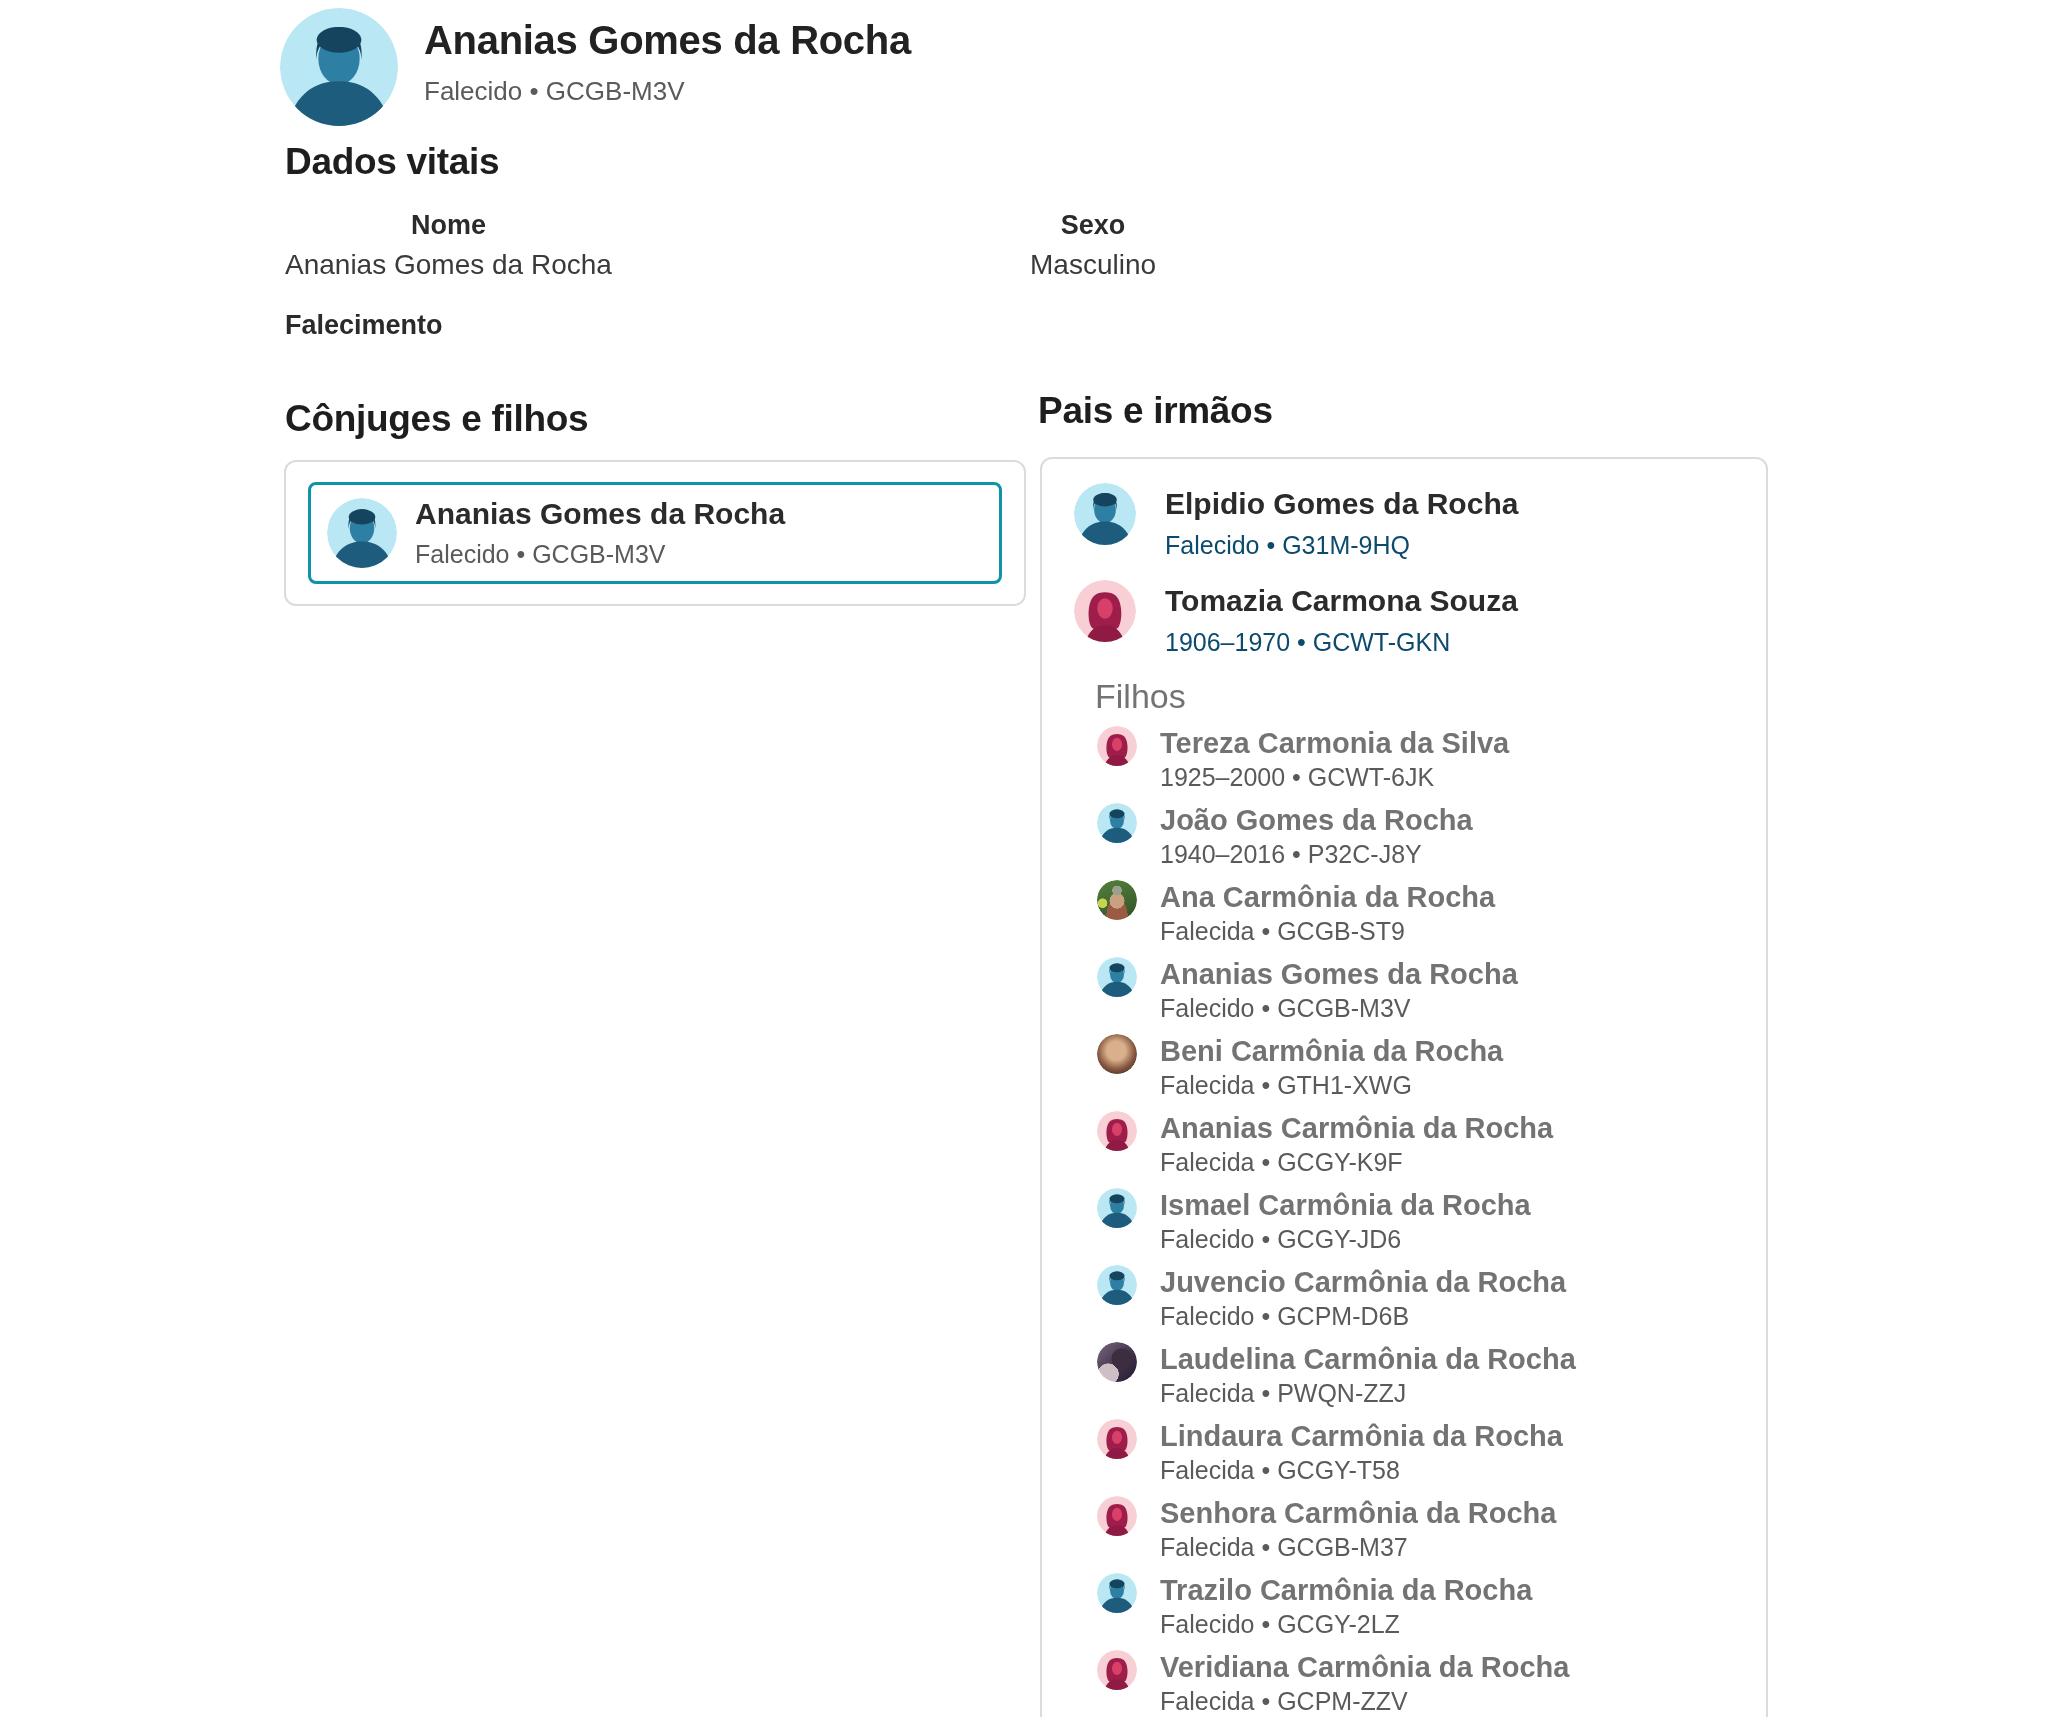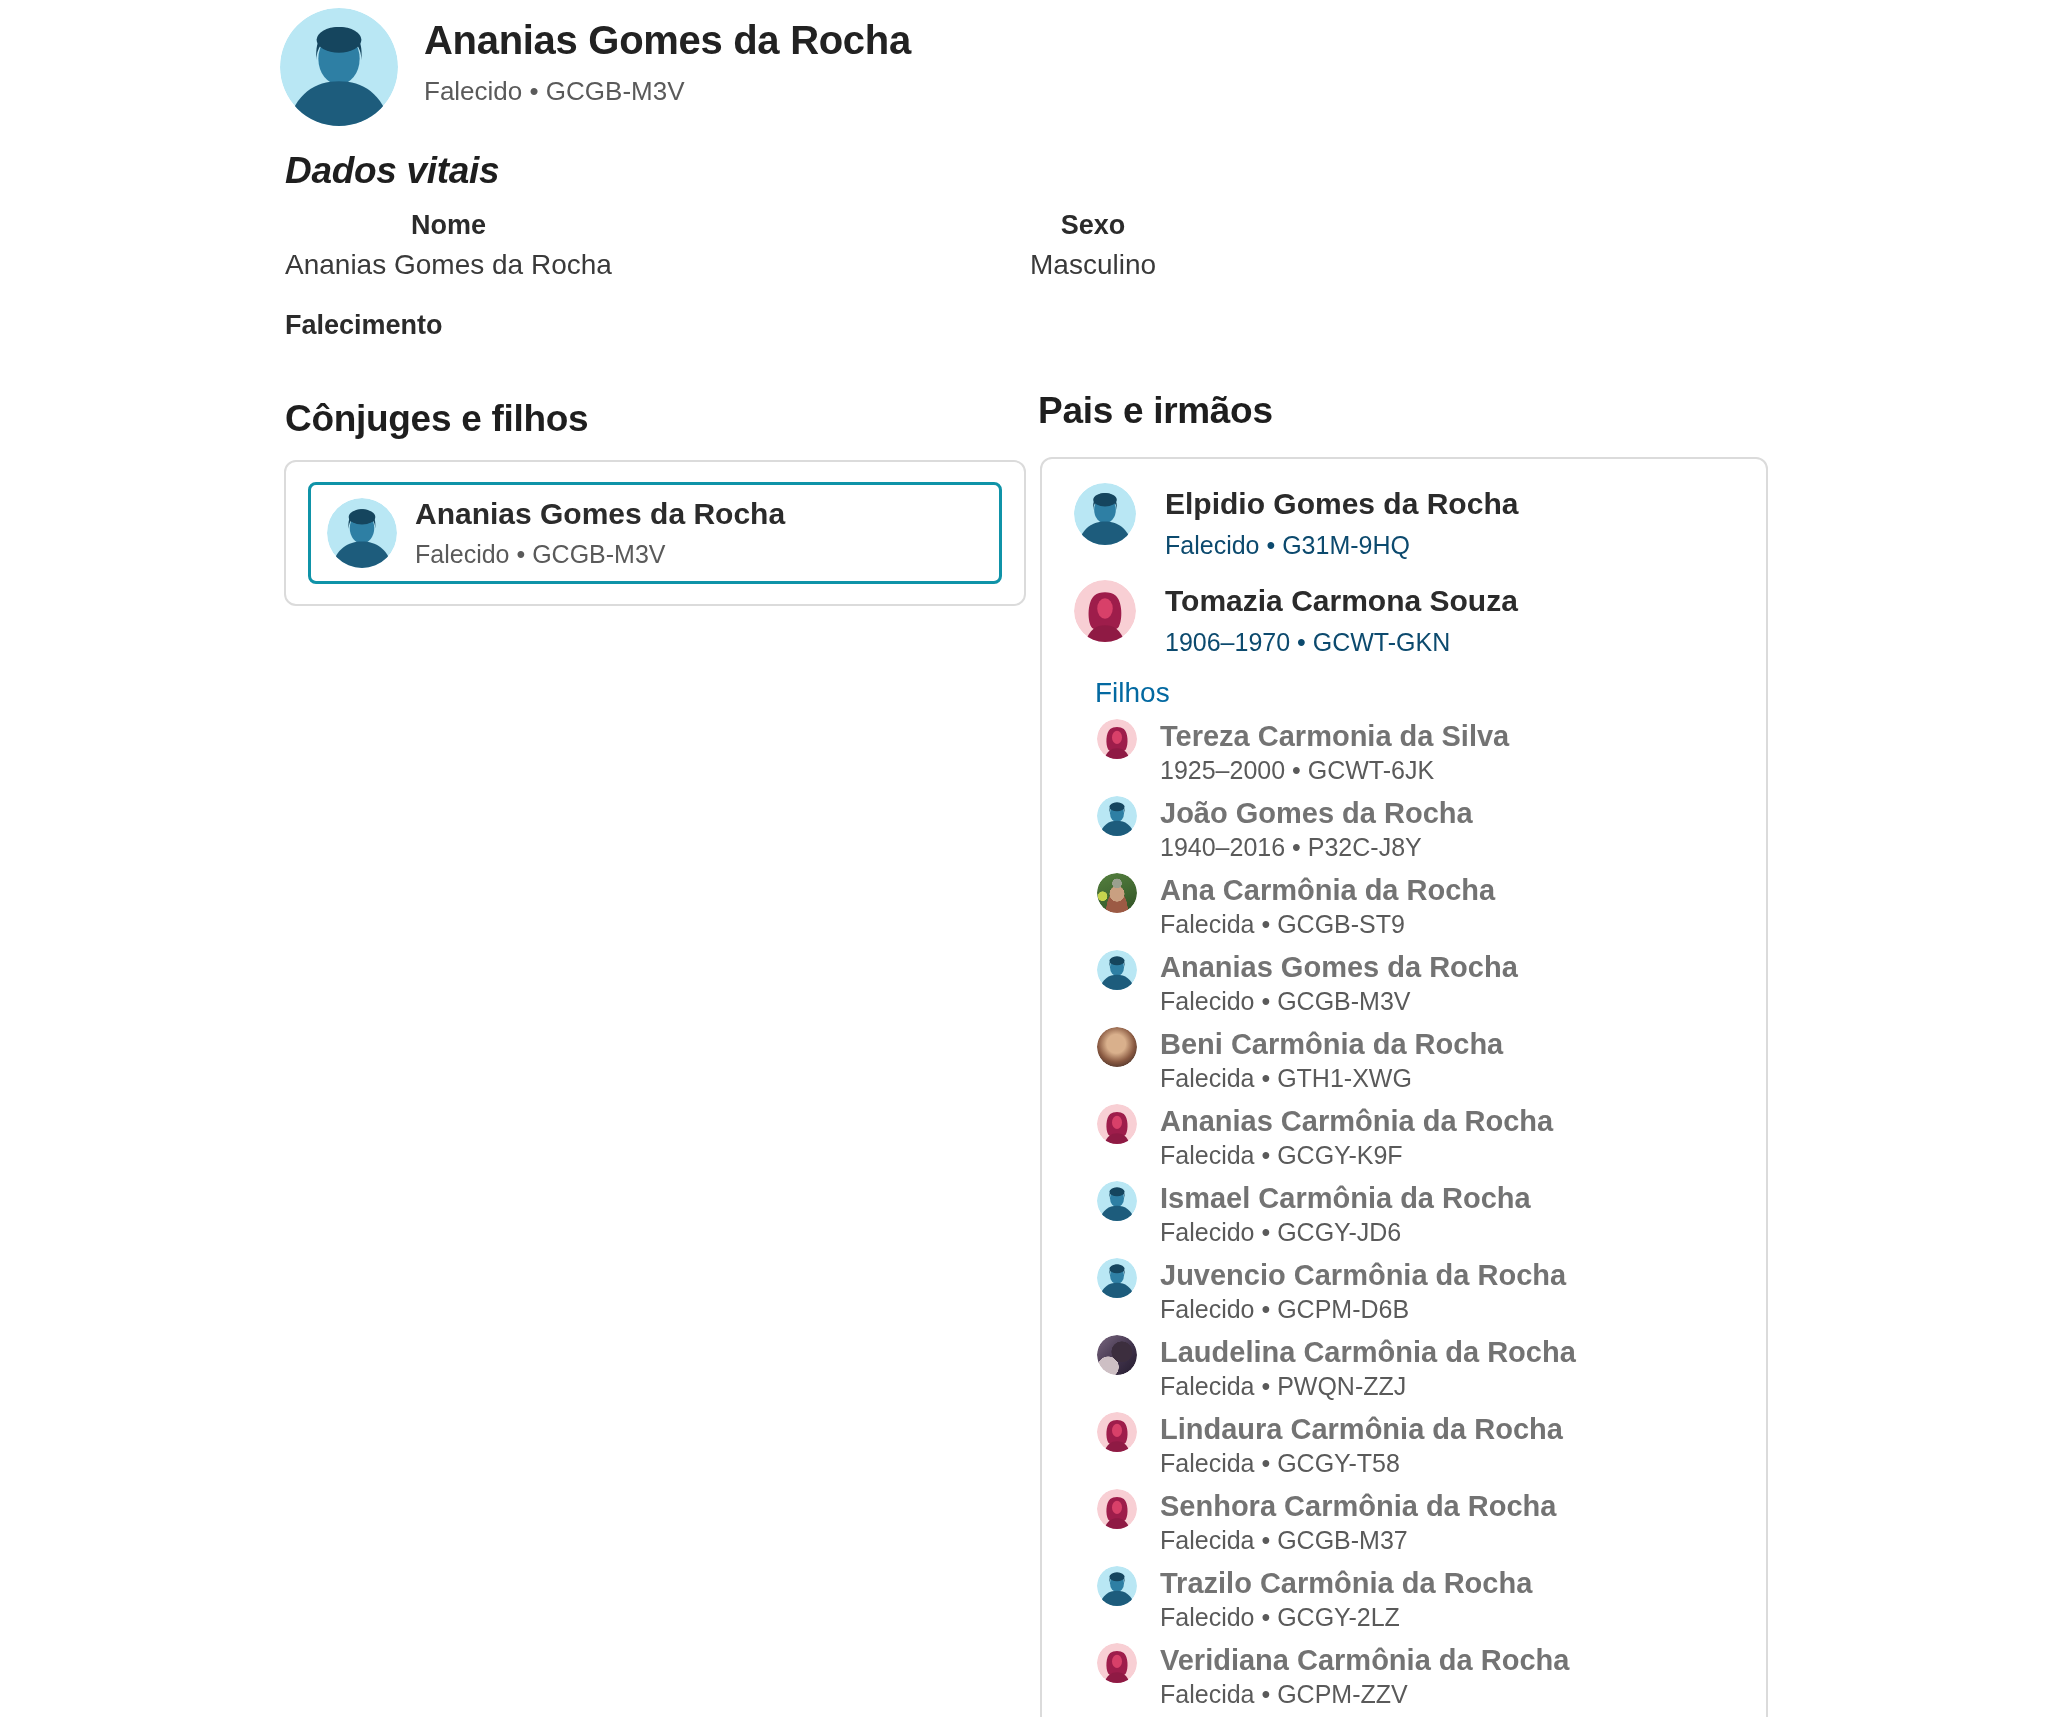--- a/index.html
+++ b/index.html
@@ -28,21 +28,21 @@
       linear-gradient(135deg,#7a6880 0%,#41334c 55%,#241c2e 100%);}
 
   
   .person-header{position:absolute;left:280px;top:8px;display:flex;gap:26px;align-items:flex-start;}
   .header-text{padding-top:10px;}
   .person-name{margin:0;font-size:40px;font-weight:700;color:#222;letter-spacing:-0.3px;}
   .person-status{margin-top:13px;font-size:26px;color:#5a5a5a;}
 
   
   .section-title{margin:0;font-size:37px;font-weight:700;color:#1e1e1e;letter-spacing:-0.3px;}
-  #vitals-title{position:absolute;left:285px;top:150px;font-style:italic;}
+  #vitals-title{position:absolute;left:285px;top:141px;}
   .field{position:absolute;text-align:center;}
   #field-name{left:285px;top:210px;}
   #field-sex{left:1030px;top:210px;}
   #field-death{left:285px;top:310px;}
   .lbl{font-weight:700;font-size:27px;color:#2b2b2b;}
   .val{font-size:28px;color:#3a3a3a;margin-top:8px;}
 
   #spouses-title{position:absolute;left:285px;top:398px;}
   #parents-title{position:absolute;left:1038px;top:390px;text-align:center;}
 
@@ -56,21 +56,21 @@
   .card-sub{font-size:25px;color:#5a5a5a;margin-top:9px;}
 
   
   .parents-card{position:absolute;left:1040px;top:457px;width:728px;height:1504px;
                 border:2px solid #dbdbdb;border-radius:12px;background:#fff;
                 box-sizing:border-box;padding:24px 0 0 32px;}
   .parent-row{display:flex;gap:29px;margin-bottom:20px;}
   .parent-text{padding-top:4px;}
   .parent-name{font-size:30px;font-weight:700;color:#2b2b2b;}
   .parent-sub{font-size:25px;color:#0c4a6e;margin-top:10px;}
-  .filhos-label{margin:20px 0 0 21px;font-size:28px;color:#0369a1;}
+  .filhos-label{margin:20px 0 0 21px;font-size:34px;color:#737373;}
   .children{margin-top:10px;margin-left:23px;}
   .child-row{display:flex;gap:23px;margin-bottom:11px;}
   .child-text{}
   .child-name{font-size:29px;font-weight:700;color:#737373;line-height:34px;}
   .child-sub{font-size:25px;color:#5a5a5a;line-height:30px;margin-top:2px;}
 </style>
 </head>
 <body>
 
 <div class="page">

